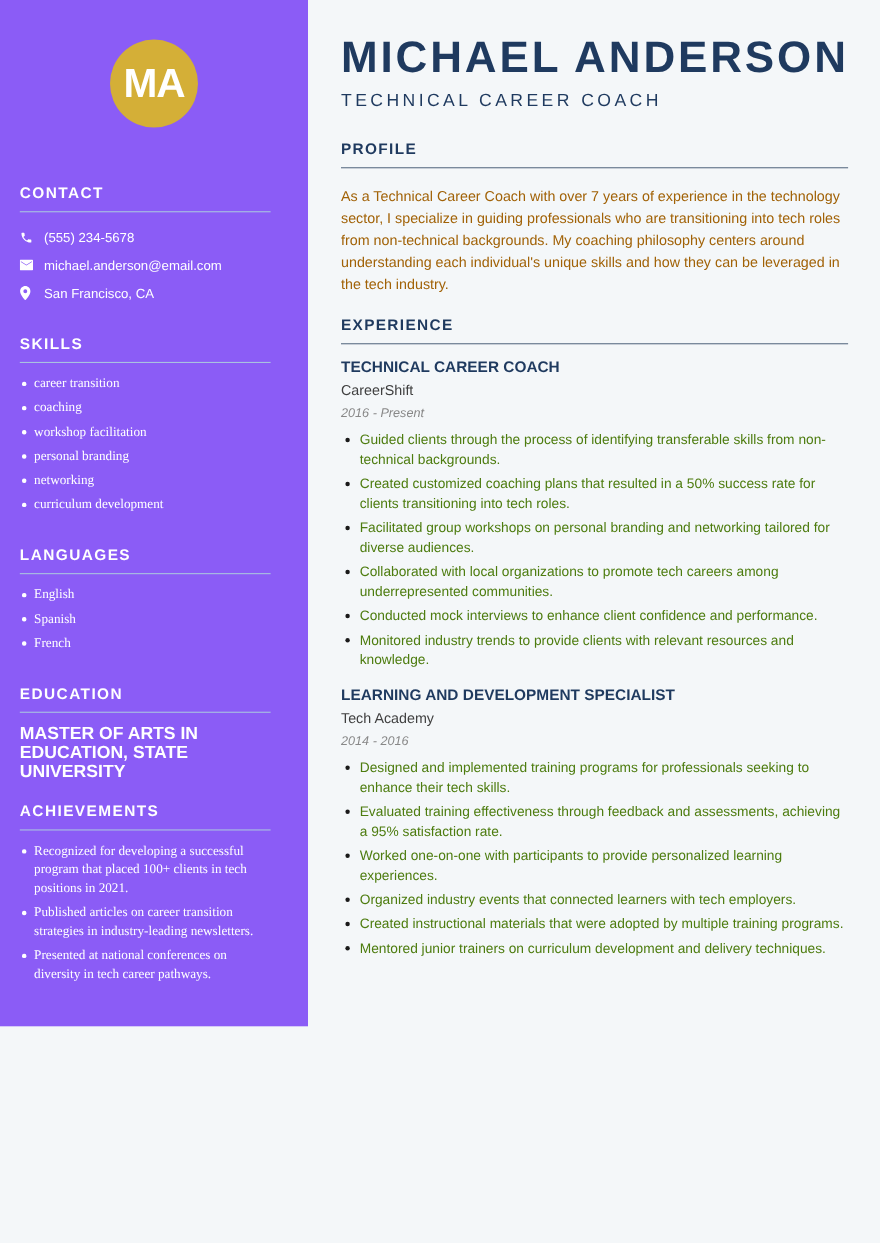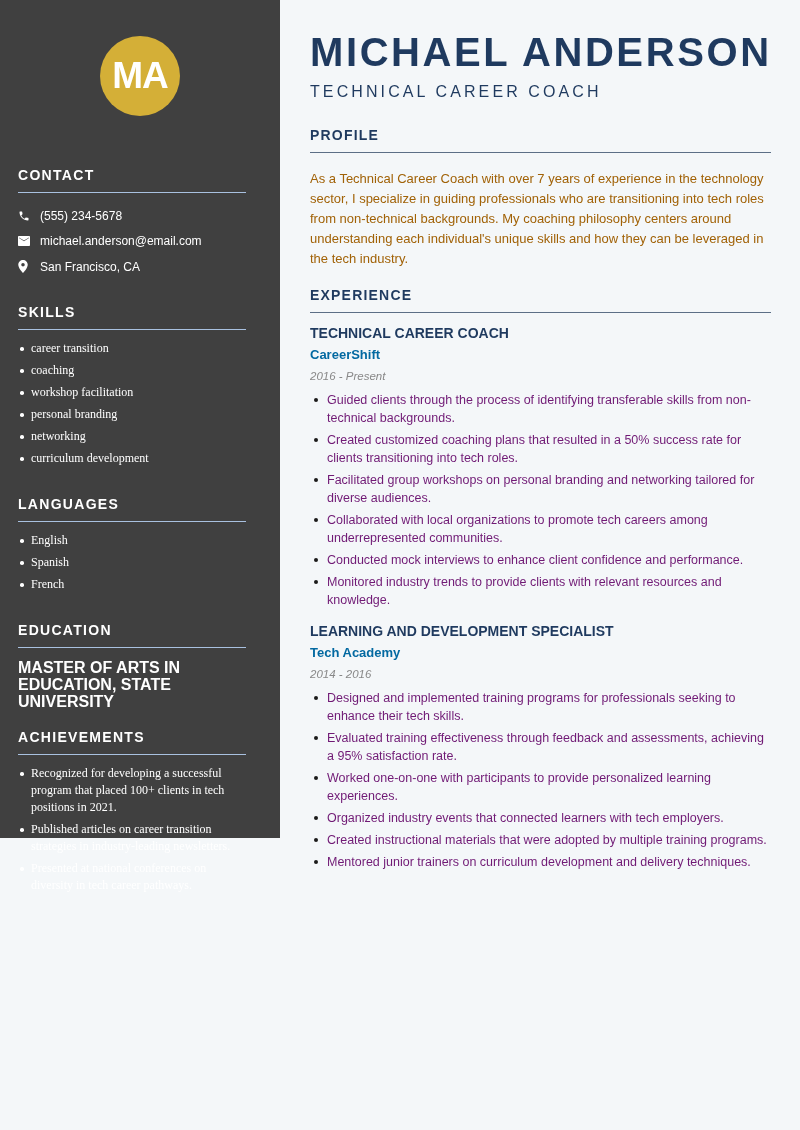--- a/index.html
+++ b/index.html
@@ -3,22 +3,22 @@
   <meta charset="utf-8">
   <style>
     * { box-sizing: border-box; margin: 0; padding: 0; }
     html, body { width: 800px; height: 1130px; overflow: hidden; }
     body {
       font-family: "Liberation Sans", "DejaVu Sans", sans-serif;
       background: #f4f7f9;
       position: relative;
     }
     .sidebar {
-      position: absolute; left: 0; top: 0; width: 280px; height: 838px;
-      background: #404040; color: #ffffff;
+      position: absolute; left: 0; top: 0; width: 280px; height: 933px;
+      background: #8b5cf6; color: #ffffff;
       padding: 0 26px;
     }
     .avatar {
       position: absolute; left: 100px; top: 36px;
       width: 80px; height: 80px; border-radius: 50%;
       background: #d4af37;
       display: flex; align-items: center; justify-content: center;
       color: #ffffff; font-weight: 700; font-size: 37px; letter-spacing: -1px;
     }
     .side-section { position: absolute; left: 18px; width: 228px; }
@@ -65,26 +65,26 @@
       font-size: 14px; font-weight: 700; letter-spacing: 1.2px;
       color: #1f3a5f; padding-bottom: 9px;
       border-bottom: 1.5px solid #5c6f86;
       margin-bottom: 10px;
     }
     .profile-text {
       font-size: 13px; line-height: 20px; color: #a16207; margin-top: 16px;
     }
     .job { margin-bottom: 12px; }
     .job-role { font-size: 14px; font-weight: 700; color: #1f3a5f; line-height: 20px; }
-    .job-company { font-size: 13px; font-weight: 700; color: #0369a1; line-height: 20px; margin-top: 2px; }
+    .job-company { font-size: 13px; font-weight: 400; color: #404040; line-height: 20px; margin-top: 2px; }
     .job-dates { font-size: 11.5px; font-style: italic; color: #888888; line-height: 18px; margin-top: 2px; }
     .job-bullets { list-style: none; margin-top: 6px; }
     .job-bullets li {
       position: relative; padding-left: 17px;
-      font-size: 12.5px; line-height: 18px; color: #701a75;
+      font-size: 12.5px; line-height: 18px; color: #4d7c0f;
       margin-bottom: 4px;
     }
     .job-bullets li::before {
       content: ""; position: absolute; left: 4px; top: 7px;
       width: 4px; height: 4px; border-radius: 50%; background: #1a1a1a;
     }
   </style>
 </head>
 <body>
 

